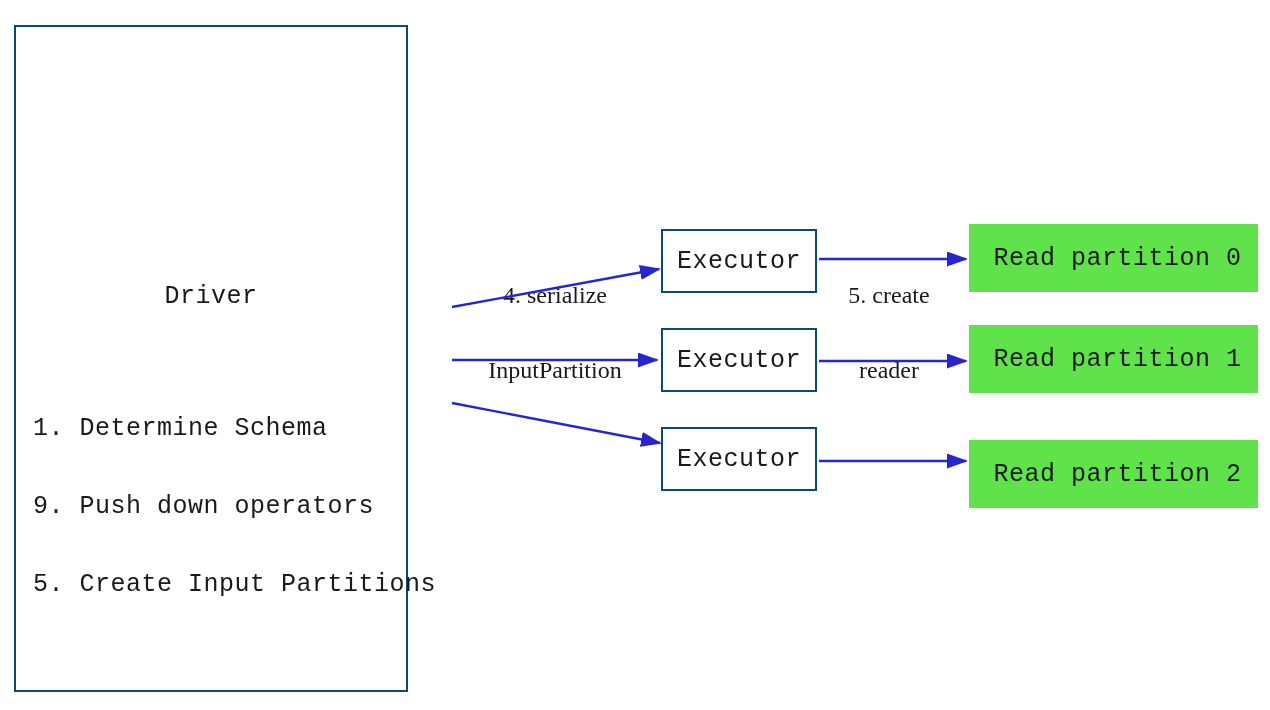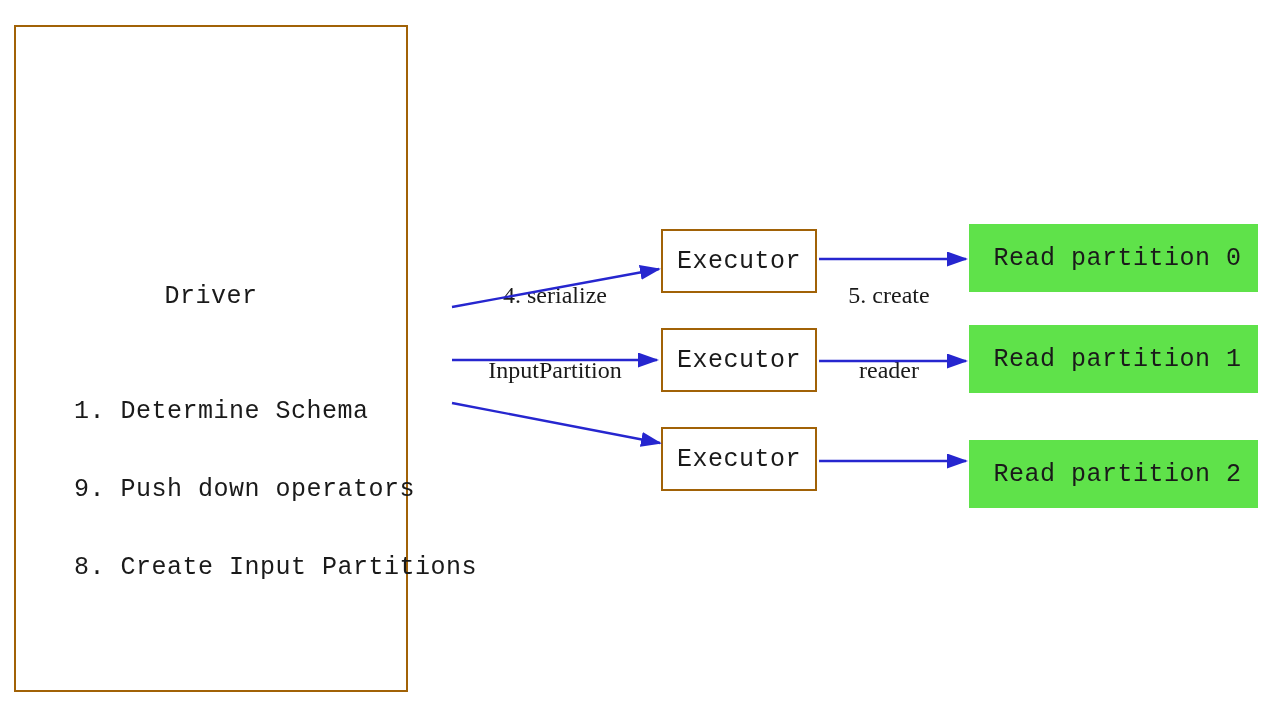--- a/index.html
+++ b/index.html
@@ -12,21 +12,21 @@
     width: 1270px;
     height: 710px;
     background: #ffffff;
     overflow: hidden;
     font-family: "Liberation Mono", "DejaVu Sans Mono", monospace;
     color: #1a1a1a;
   }
   .box {
     position: absolute;
     box-sizing: border-box;
-    border: 2px solid #a16207;
+    border: 2px solid #0c4a6e;
     background: #ffffff;
   }
   .driver-box {
     left: 14px;
     top: 25px;
     width: 394px;
     height: 667px;
   }
   .driver-title {
     position: absolute;
@@ -35,26 +35,25 @@
     width: 100%;
     text-align: center;
     font-size: 25px;
     line-height: 26px;
     letter-spacing: 0.5px;
     white-space: pre;
   }
   .driver-steps {
     position: absolute;
     left: 17px;
-    top: 320px;
+    top: 337px;
     font-size: 25px;
     line-height: 26px;
     letter-spacing: 0.5px;
     white-space: pre;
-    margin-left: 41px;
   }
   .executor-box {
     left: 661px;
     width: 156px;
     height: 64px;
     display: flex;
     align-items: center;
     justify-content: center;
     font-size: 25px;
     letter-spacing: 0.5px;
@@ -104,21 +103,21 @@
 </head>
 <body>
 
 <div class="canvas">
 
   <div class="box driver-box">
     <div class="driver-title">Driver</div>
     <div class="driver-steps">
       <div>1. Determine Schema</div>
       <div>9. Push down operators</div>
-      <div>8. Create Input Partitions</div>
+      <div>5. Create Input Partitions</div>
     </div>
   </div>
 
   <div class="box executor-box executor-0">
     <span>Executor</span>
   </div>
   <div class="box executor-box executor-1">
     <span>Executor</span>
   </div>
   <div class="box executor-box executor-2">

